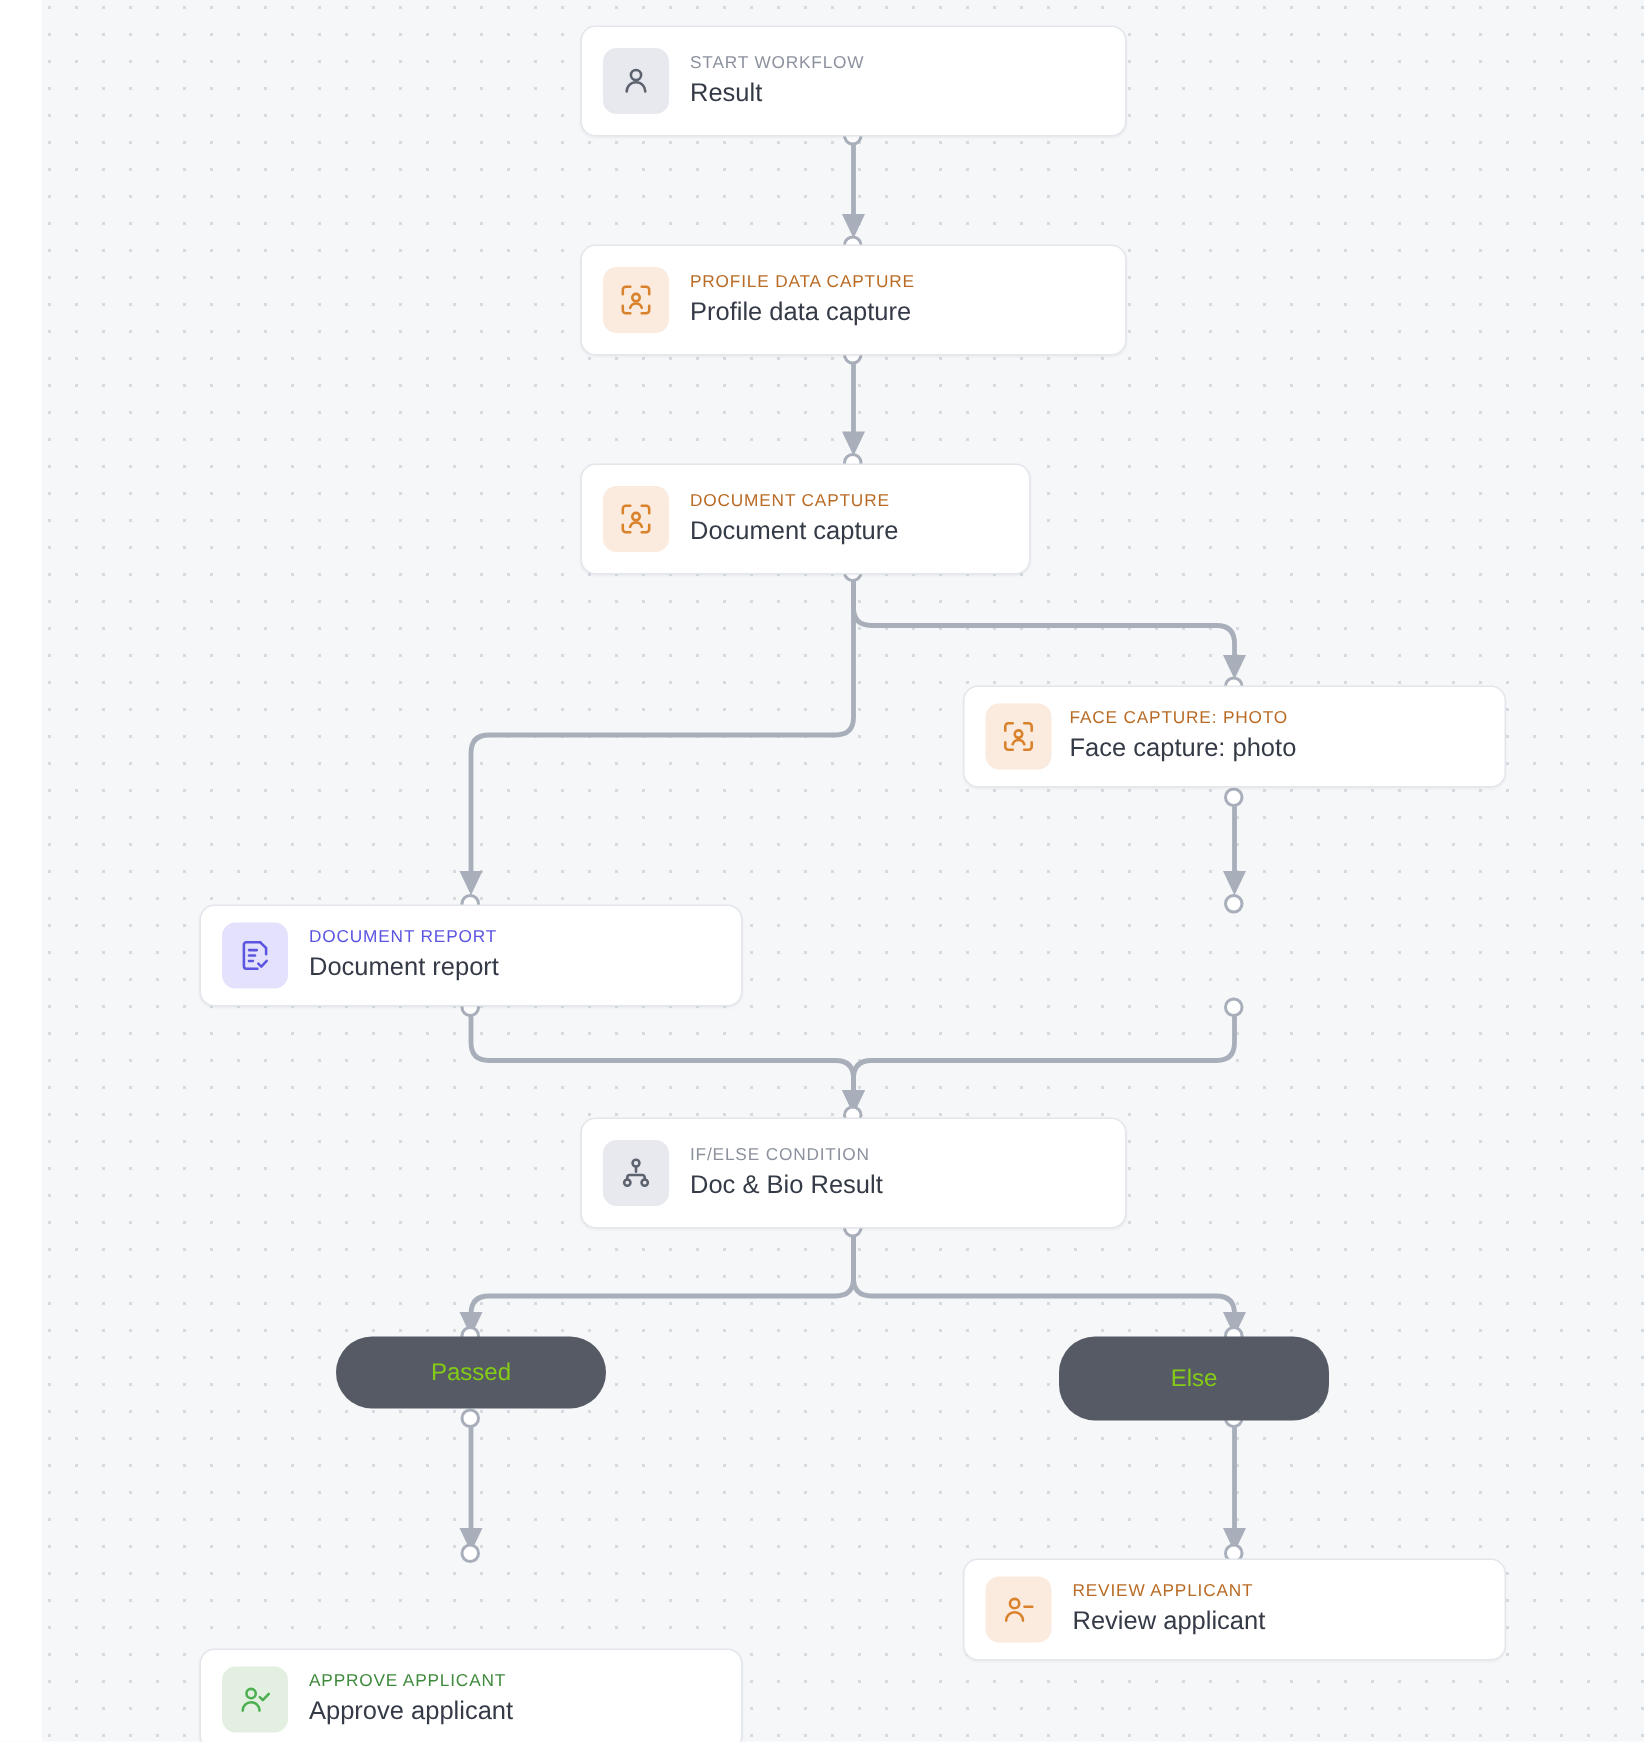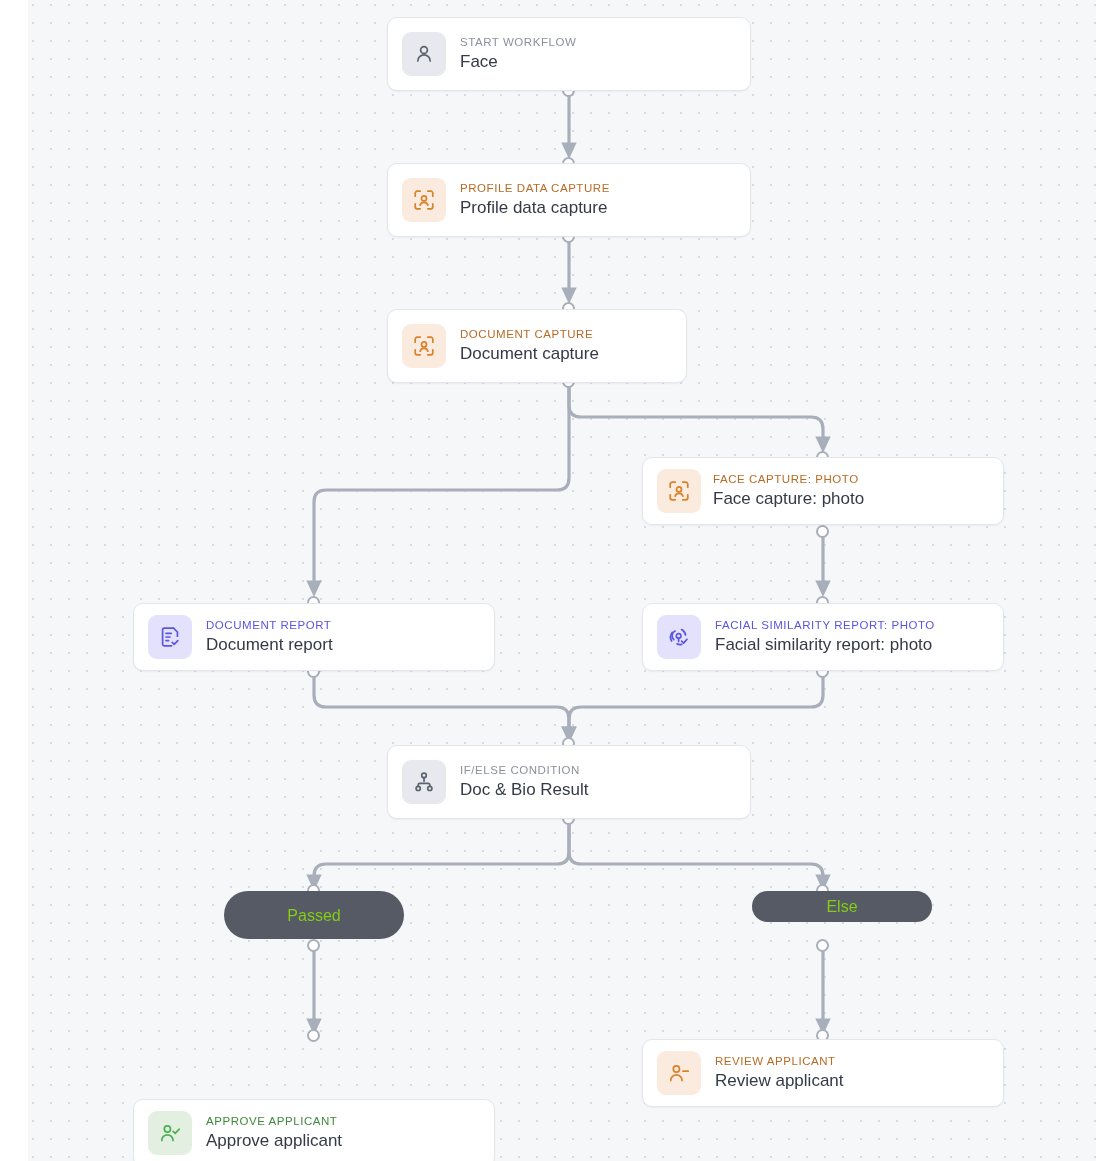--- a/index.html
+++ b/index.html
@@ -165,21 +165,21 @@
 
   <div class="node t-grey" style="left:359px; top:17px; width:364px; height:74px;">
     <div class="iconbox">
       <svg width="24" height="24" viewBox="0 0 24 24" fill="none" stroke="#5c626e" stroke-width="1.7" stroke-linecap="round" stroke-linejoin="round">
         <circle cx="12" cy="8" r="3.4"></circle>
         <path d="M5.8 19a6.2 6.2 0 0 1 12.4 0"></path>
       </svg>
     </div>
     <div class="texts">
       <div class="kicker">START WORKFLOW</div>
-      <div class="title">Face</div>
+      <div class="title">Result</div>
     </div>
   </div>
 
   <div class="node t-orange" style="left:359px; top:163px; width:364px; height:74px;">
     <div class="iconbox">
       <svg width="24" height="24" viewBox="0 0 24 24" fill="none" stroke="#d9822b" stroke-width="1.7" stroke-linecap="round" stroke-linejoin="round">
         <path d="M3.2 8.2V5.2a2 2 0 0 1 2-2h3"></path>
         <path d="M15.8 3.2h3a2 2 0 0 1 2 2v3"></path>
         <path d="M20.8 15.8v3a2 2 0 0 1-2 2h-3"></path>
         <path d="M8.2 20.8h-3a2 2 0 0 1-2-2v-3"></path>
@@ -237,58 +237,41 @@
         <path d="M8 15.6h2.6"></path>
         <path d="M14.2 17.4l2 2 3.6-3.8"></path>
       </svg>
     </div>
     <div class="texts">
       <div class="kicker">DOCUMENT REPORT</div>
       <div class="title">Document report</div>
     </div>
   </div>
 
-  <div class="node t-indigo" style="left:614px; top:603px; width:362px; height:68px;">
-    <div class="iconbox">
-      <svg width="24" height="24" viewBox="0 0 24 24" fill="none" stroke="#5b55e0" stroke-width="1.7" stroke-linecap="round" stroke-linejoin="round">
-        <path d="M5.2 7.4a8 8 0 0 0-.6 8.6"></path>
-        <path d="M8.1 6.1a5.2 5.2 0 0 0-1.3 8.6"></path>
-        <path d="M14.6 4.6a8 8 0 0 1 4 5.4"></path>
-        <path d="M10.1 18.9a8 8 0 0 0 4.6.5"></path>
-        <circle cx="11.6" cy="11" r="2.3"></circle>
-        <path d="M11.6 13.3v3.1"></path>
-        <path d="M14.6 16.1l2 2 3.4-3.8"></path>
-      </svg>
-    </div>
-    <div class="texts">
-      <div class="kicker">FACIAL SIMILARITY REPORT: PHOTO</div>
-      <div class="title">Facial similarity report: photo</div>
-    </div>
-  </div>
 
   <div class="node t-grey" style="left:359px; top:745px; width:364px; height:74px;">
     <div class="iconbox">
       <svg width="24" height="24" viewBox="0 0 24 24" fill="none" stroke="#5c626e" stroke-width="1.7" stroke-linecap="round" stroke-linejoin="round">
         <circle cx="12" cy="5.4" r="2.3"></circle>
         <circle cx="6.2" cy="18.4" r="2.1"></circle>
         <circle cx="17.8" cy="18.4" r="2.1"></circle>
         <path d="M12 7.7v3.5"></path>
         <path d="M6.2 16.3v-1.4a1.6 1.6 0 0 1 1.6-1.6h8.4a1.6 1.6 0 0 1 1.6 1.6v1.4"></path>
       </svg>
     </div>
     <div class="texts">
       <div class="kicker">IF/ELSE CONDITION</div>
       <div class="title">Doc &amp; Bio Result</div>
     </div>
   </div>
 
   <div class="pill" style="left:196px; top:891px; width:180px; height:48px;">
     <span>Passed</span>
   </div>
-  <div class="pill" style="left:724px; top:891px; width:180px; height:31px;text-align:right;">
+  <div class="pill" style="left:678px; top:891px; width:180px; height:56px;text-align:right;">
     <span>Else</span>
   </div>
 
   <div class="node t-green" style="left:105px; top:1099px; width:362px; height:68px;">
     <div class="iconbox">
       <svg width="24" height="24" viewBox="0 0 24 24" fill="none" stroke="#4caf50" stroke-width="1.7" stroke-linecap="round" stroke-linejoin="round">
         <circle cx="9.4" cy="8" r="3.1"></circle>
         <path d="M3.8 19.4a5.6 5.6 0 0 1 11.2 0"></path>
         <path d="M15.2 10.4l2 2 4-4.2"></path>
       </svg>

